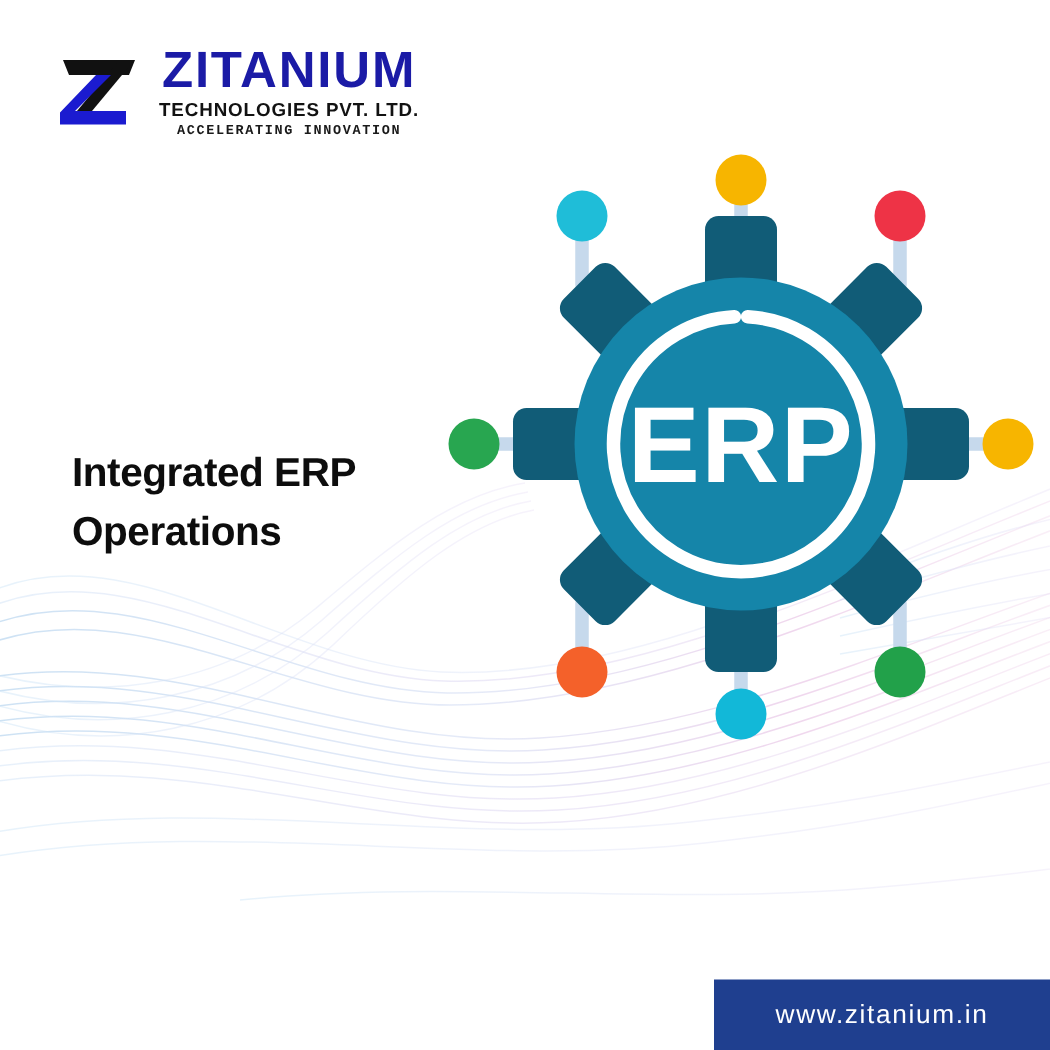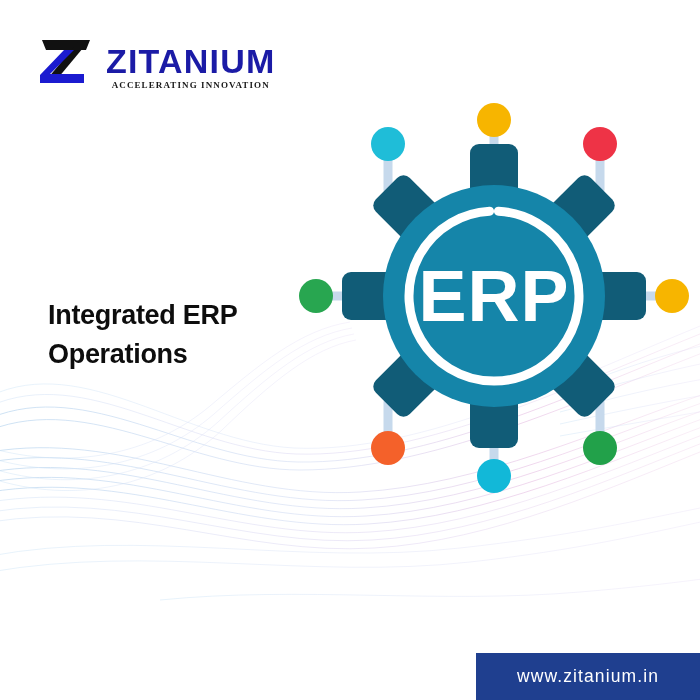--- a/index.html
+++ b/index.html
@@ -29,21 +29,21 @@
   }
   .bg-waves svg { display: block; width: 700px; height: 700px; }
 
   
   .logo-block {
     position: absolute;
     left: 34px;
     top: 28px;
     z-index: 5;
     display: flex;
-    align-items: flex-end;
+    align-items: flex-start;
     gap: 10px;
   }
   .logo-mark {
     width: 62px;
     height: 62px;
     flex: none;
   }
   .logo-mark svg { display: block; }
   .logo-text {
     display: flex;
@@ -63,21 +63,21 @@
   .logo-sub1 {
     font-family: "Liberation Sans", sans-serif;
     font-weight: 700;
     font-size: 12.5px;
     letter-spacing: 0.6px;
     color: #121212;
     margin-top: 3px;
     line-height: 1;
   }
   .logo-sub2 {
-    font-family: Liberation Serif, serif;
+    font-family: Liberation Mono, monospace;
     font-weight: 700;
     font-size: 9px;
     letter-spacing: 1.1px;
     color: #1a1a1a;
     margin-top: 3px;
     line-height: 1;
   }
 
   
   .headline {
@@ -194,20 +194,21 @@
 
         <path d="M8,12 L56,12 L52,22 L12,22 Z" fill="#111111"></path>
 
         <path d="M44,14 L54,14 L24,50 L14,50 Z" fill="#111111"></path>
 
         <path d="M30,22 L40,22 L16,46 L50,46 L50,55 L6,55 L6,47 Z" fill="#1B1BD0"></path>
       </svg>
     </div>
     <div class="logo-text">
       <div class="logo-word">ZITANIUM</div>
+      <div class="logo-sub1">TECHNOLOGIES PVT. LTD.</div>
       <div class="logo-sub2">ACCELERATING INNOVATION</div>
     </div>
   </div>
 
   <div class="headline">
     <div class="headline-line">Integrated ERP</div>
     <div class="headline-line">Operations</div>
   </div>
 
   <div class="graphic">

